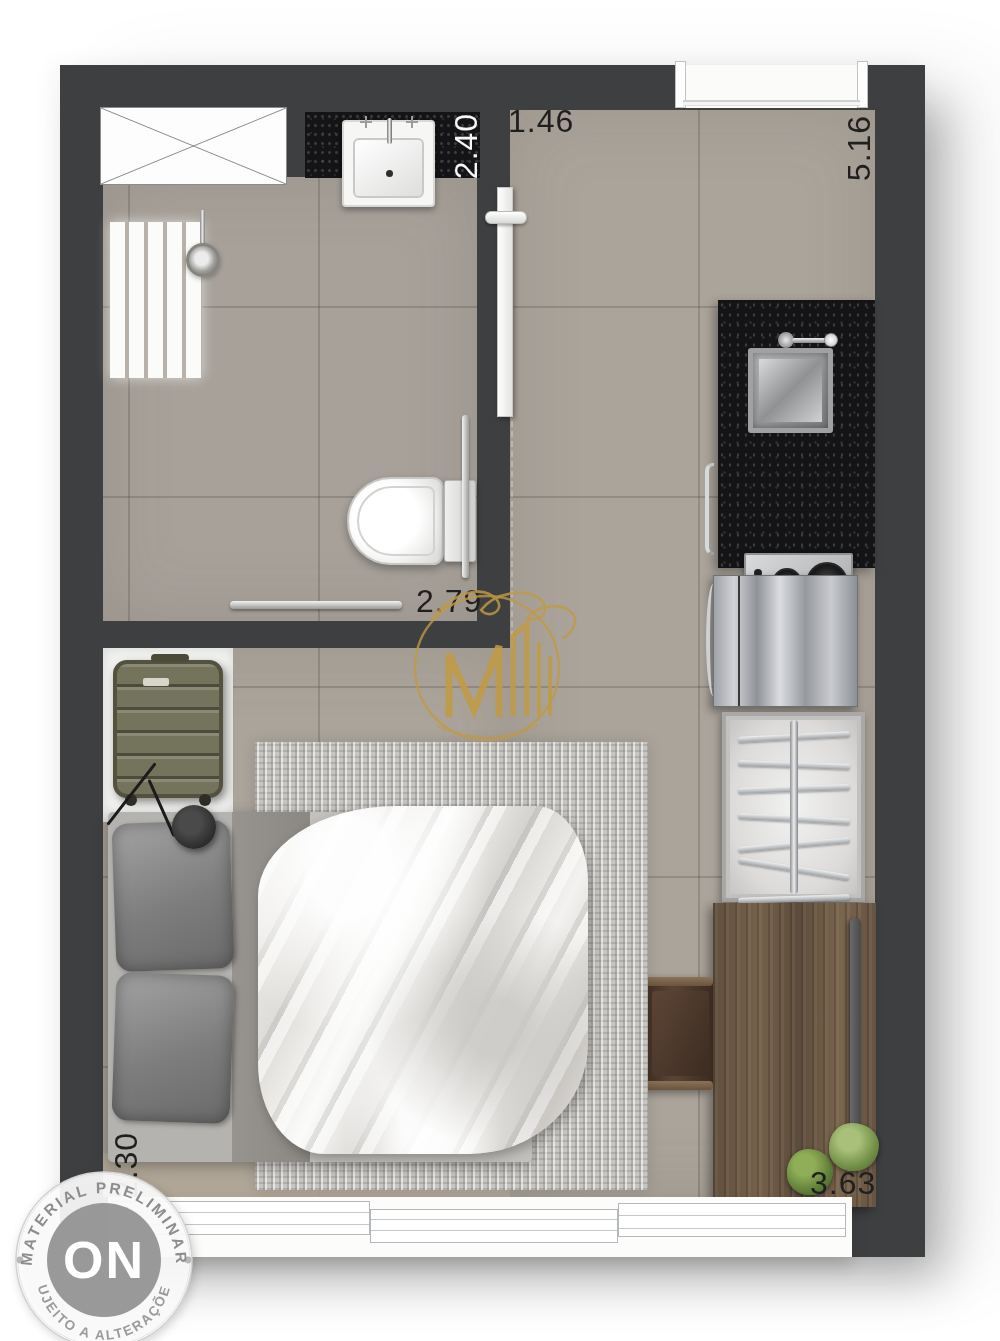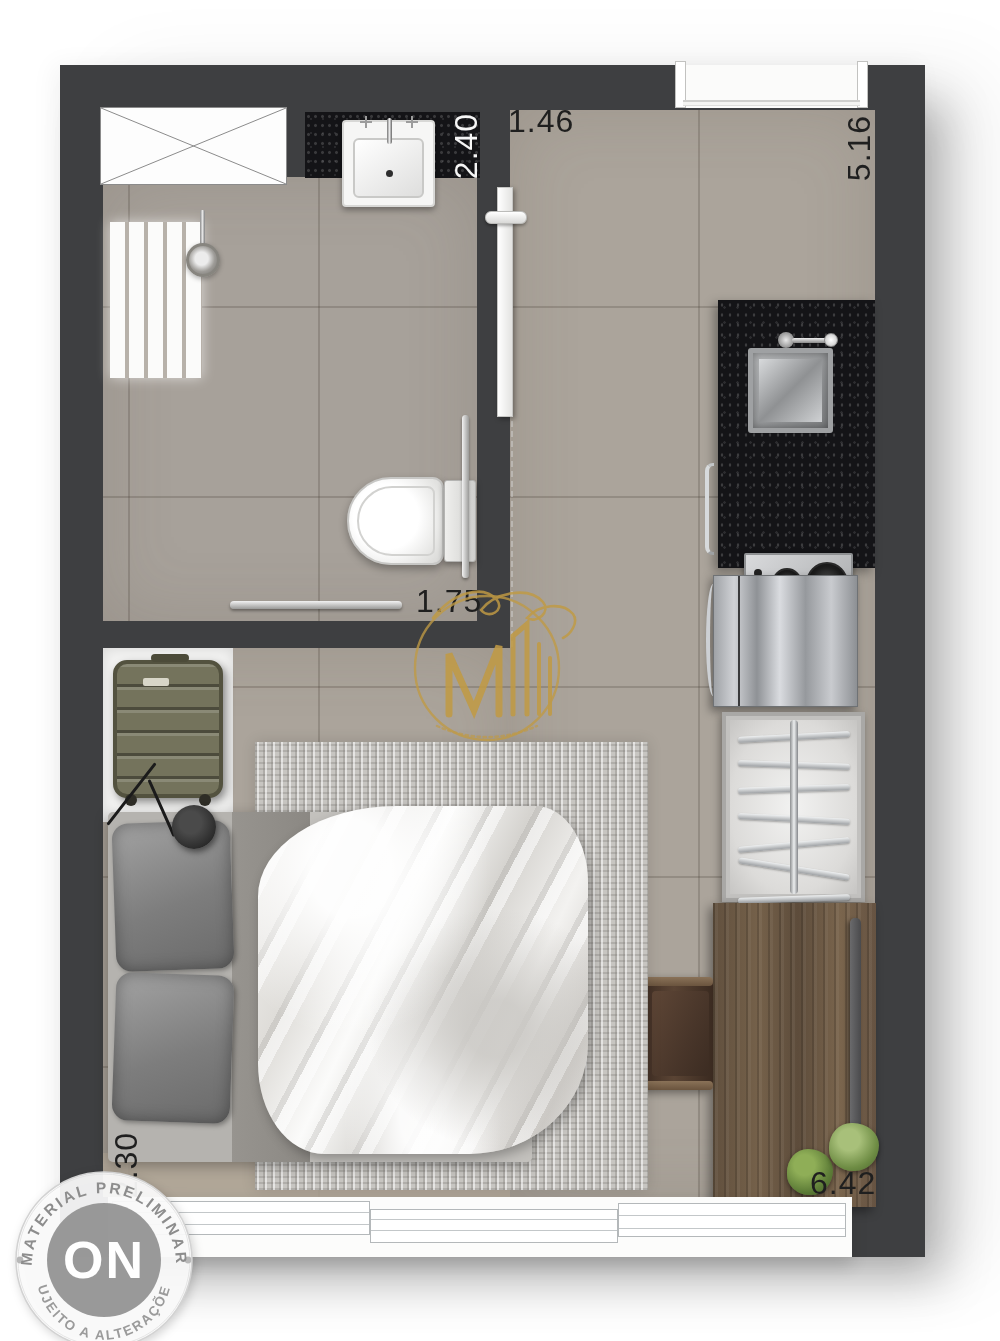--- a/index.html
+++ b/index.html
@@ -297,23 +297,23 @@
       </div>
       <div class="win-panel wp3">
         <div class="bar" style="top:11px"></div>
         <div class="bar" style="top:24px"></div>
       </div>
     </div>
 
     <span class="dim rot white" style="left:406px;top:81px">2.40</span>
     <span class="dim" style="left:448px;top:38px">1.46</span>
     <span class="dim rot" style="left:799px;top:83px">5.16</span>
-    <span class="dim" style="left:356px;top:518px">1.75</span>
+    <span class="dim" style="left:356px;top:518px">2.79</span>
     <span class="dim rot" style="left:66px;top:1100px">2.30</span>
-    <span class="dim" style="left:750px;top:1100px">6.42</span>
+    <span class="dim" style="left:750px;top:1100px">3.63</span>
 
     <svg class="watermark" viewBox="0 0 300 300">
       <g stroke="#c09a44" fill="none" stroke-linecap="round">
         <circle cx="150" cy="150" r="72" stroke-width="2.4" opacity=".85"></circle>
         <path d="M96,100 C116,74 146,66 160,82 C168,92 152,102 144,92 C158,74 192,68 206,84 C214,94 200,106 190,100 C202,86 226,84 236,96 C242,104 234,116 226,120" stroke-width="2.6" opacity=".9"></path>
         <path d="M112,196 L112,136 L137,192 L162,128 L162,196" stroke-width="7" opacity=".95"></path>
         <path d="M176,196 L176,118 L190,106 L190,196" stroke-width="5" opacity=".95"></path>
         <path d="M202,196 L202,126" stroke-width="4" opacity=".95"></path>
         <path d="M213,196 L213,140" stroke-width="4" opacity=".95"></path>
         <path d="M100,208 Q150,230 200,208" stroke-width="2.4" stroke-dasharray="2.5,3.5" opacity=".7"></path>

